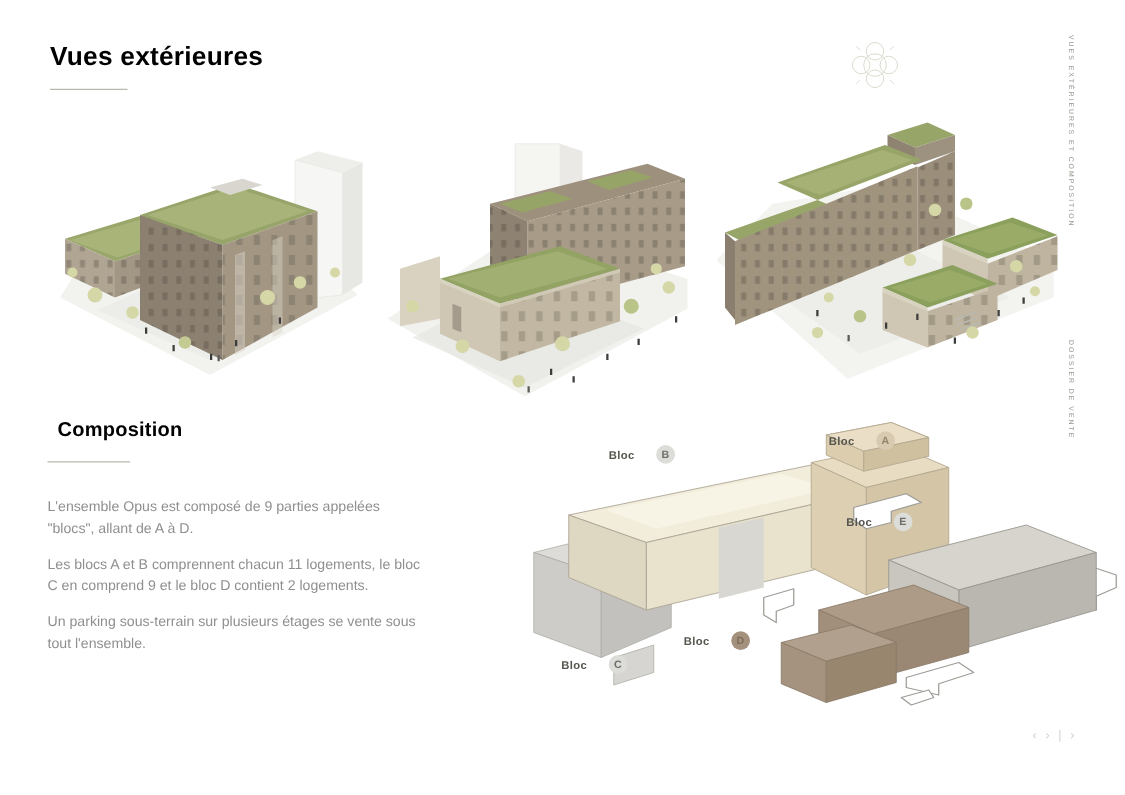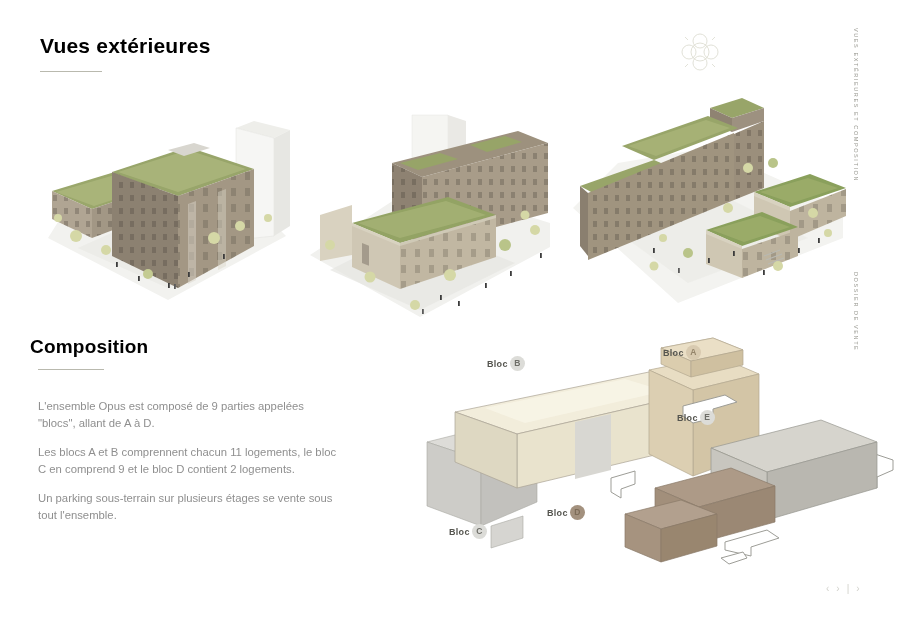--- a/index.html
+++ b/index.html
@@ -15,21 +15,21 @@
   .copy{position:absolute;left:38px;top:398px;width:302px;color:#8f8f8f;font-size:11.3px;line-height:1.5;}
   .copy p{margin:0 0 12px 0;}
   
   .vlabel{position:absolute;left:853px;writing-mode:vertical-rl;font-size:5.5px;
     letter-spacing:1.6px;color:#97978f;text-transform:uppercase;white-space:nowrap;}
   .vlabel.top{top:28px;} .vlabel.bottom{top:272px;}
   
   .render{position:absolute;}
   
   .diagram{position:absolute;left:425px;top:330px;width:472px;height:262px;}
-  .bloc-label{position:absolute;display:flex;align-items:center;gap:2px;}
+  .bloc-label{position:absolute;display:flex;align-items:center;gap:17px;}
   .bloc-word{font-size:9px;font-weight:700;color:#55554f;letter-spacing:.3px;}
   .bloc-badge{display:inline-block;width:15px;height:15px;border-radius:50%;
     text-align:center;line-height:15px;font-size:8.5px;font-weight:700;}
   .badge-gray{background:#dcdcd8;color:#6e6e68;}
   .badge-tan{background:#d8cab0;color:#94846a;}
   .badge-brown{background:#a3917e;color:#7d6c58;}
   
   .ornament{position:absolute;left:678px;top:30px;}
   
   .pager{position:absolute;left:826px;top:583px;display:flex;gap:7px;
@@ -230,21 +230,21 @@
       <rect x="150" y="170" width="1.8" height="5"></rect>
         <rect x="175" y="163" width="1.8" height="5"></rect>
       <rect x="205" y="182" width="1.8" height="5"></rect>
         <rect x="240" y="160" width="1.8" height="5"></rect>
       <rect x="120" y="180" width="1.8" height="5" fill="#5a5a5a"></rect>
         <rect x="95" y="160" width="1.8" height="5"></rect>
       <rect x="260" y="150" width="1.8" height="5"></rect>
     </g>
   </svg>
 
-  <div class="h-title" style="left:30px;top:336px;font-size:19px">Composition</div>
+  <div class="h-title" style="left:46px;top:336px;font-size:16px">Composition</div>
   <div class="h-rule" style="left:38px;top:369px;width:66px"></div>
 
   <div class="copy">
     <p>L'ensemble Opus est composé de 9 parties appelées "blocs", allant de A à D.</p>
     <p>Les blocs A et B comprennent chacun 11 logements, le bloc C en comprend 9 et le bloc D contient 2 logements.</p>
     <p>Un parking sous-terrain sur plusieurs étages se vente sous tout l'ensemble.</p>
   </div>
 
   <div class="diagram">
     <svg width="472" height="262" viewBox="0 0 472 262">

